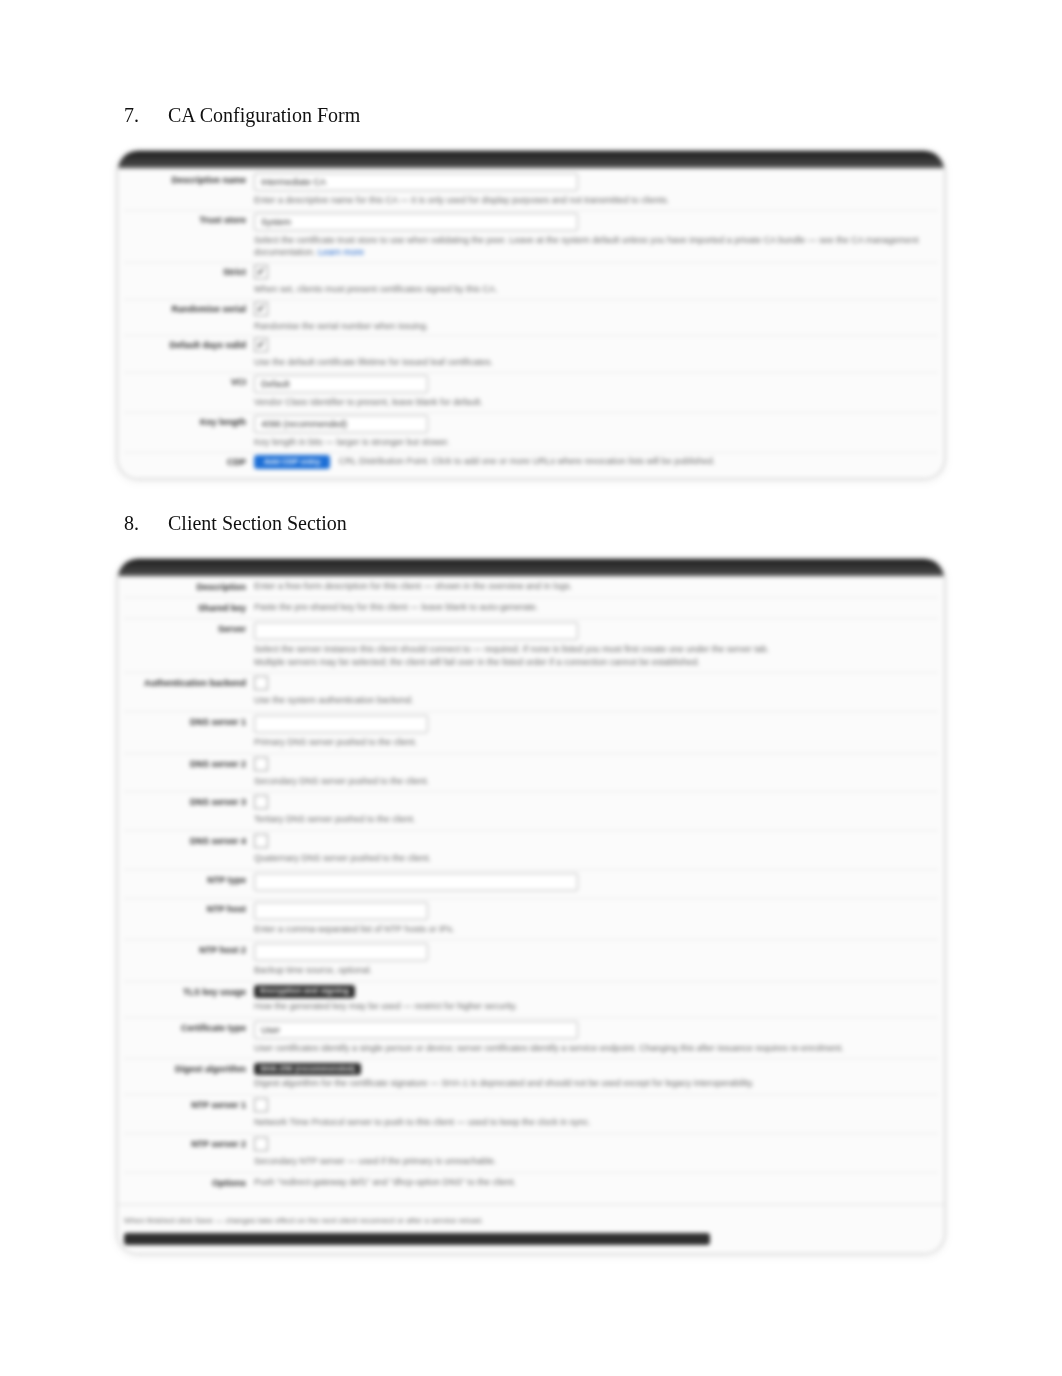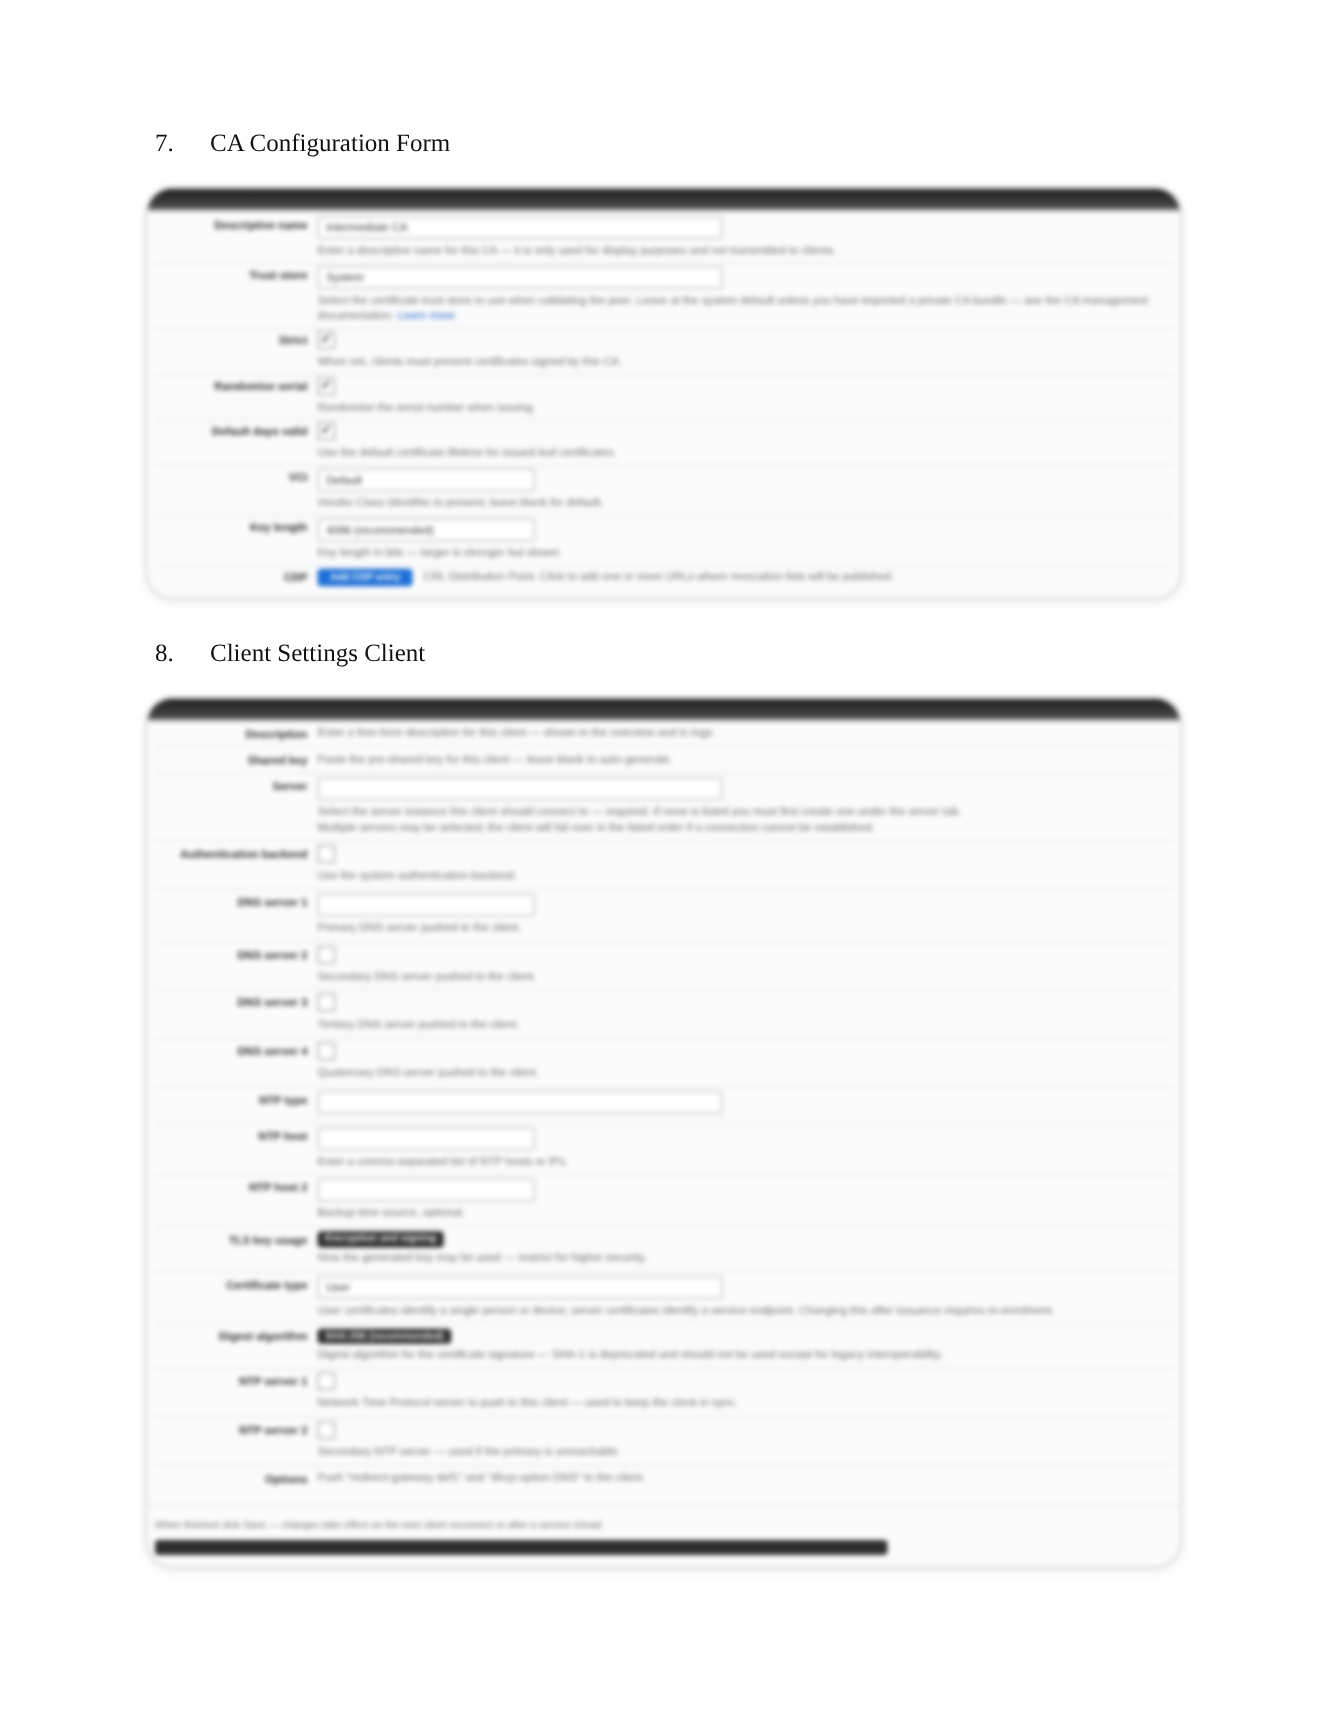--- a/index.html
+++ b/index.html
@@ -244,21 +244,21 @@
             <span class="hint" style="margin-left:6px;">CRL Distribution Point. Click to add one or more URLs where revocation lists will be published.</span>
           </div>
         </div>
 
       </div>
     </div>
   </div>
 
   <div class="ol-item">
     <span class="ol-num">8.</span>
-    <span class="ol-text">Client Settings Client</span>
+    <span class="ol-text">Client Section Section</span>
   </div>
 
   <div class="figure-wrap">
     <div class="figure fig2">
       <div class="fig-header"></div>
       <div class="fig-body">
 
         <div class="row">
           <div class="row-label">Description</div>
           <div class="row-value"><span class="hint">Enter a free-form description for this client — shown in the overview and in logs.</span></div>

